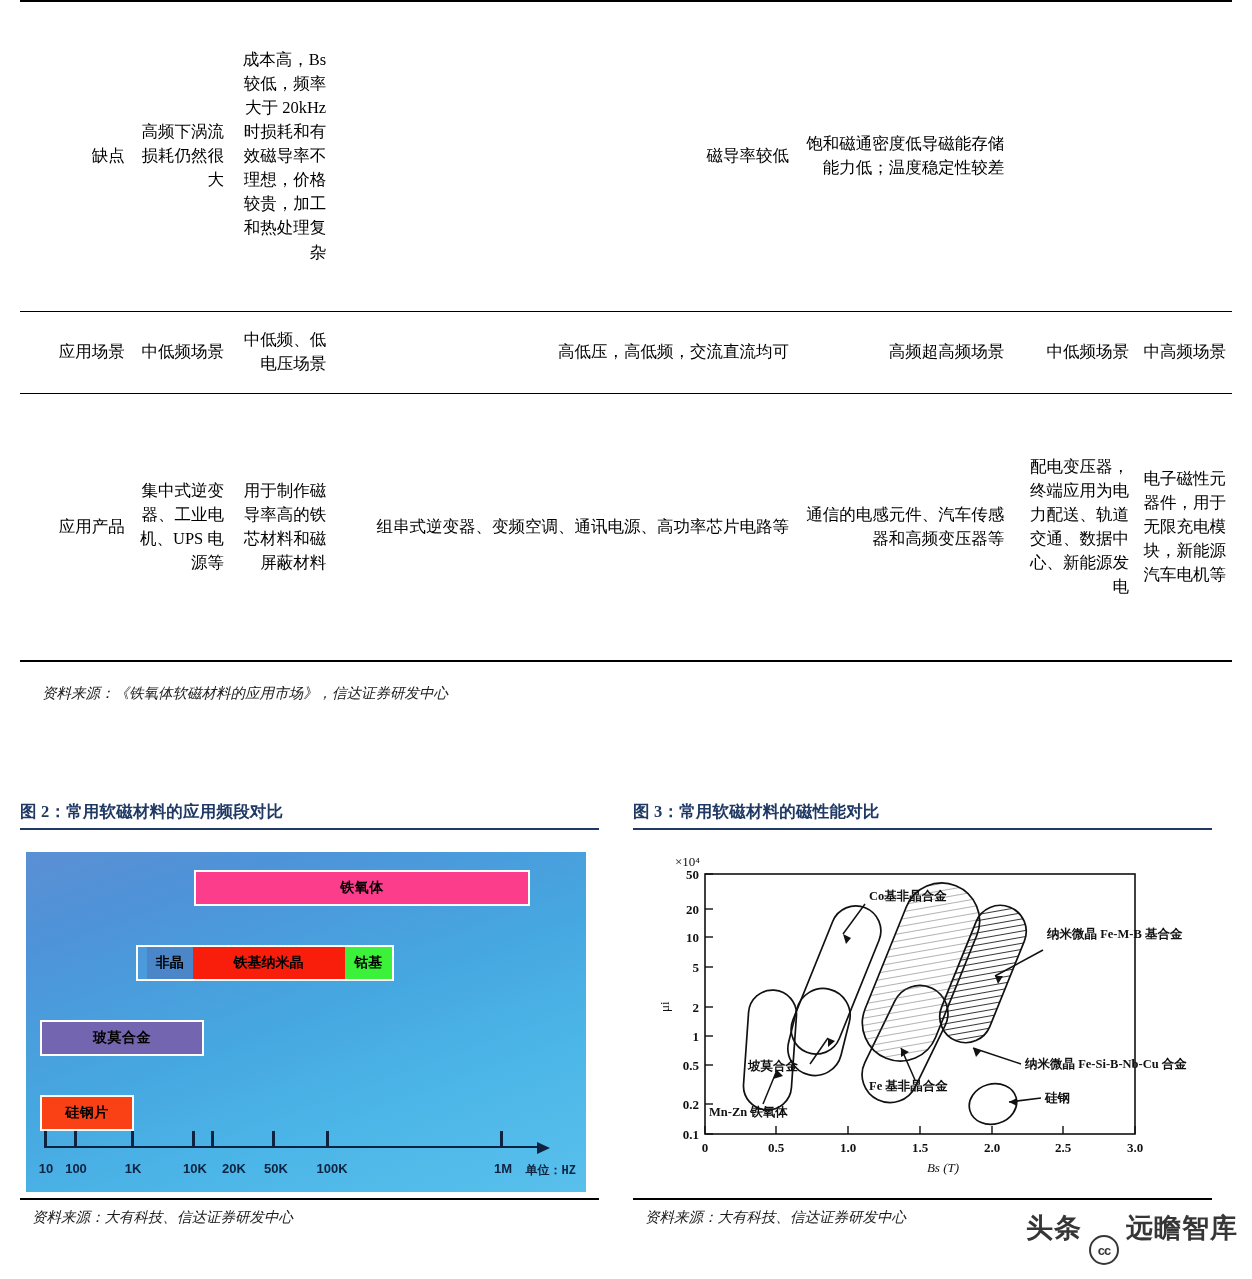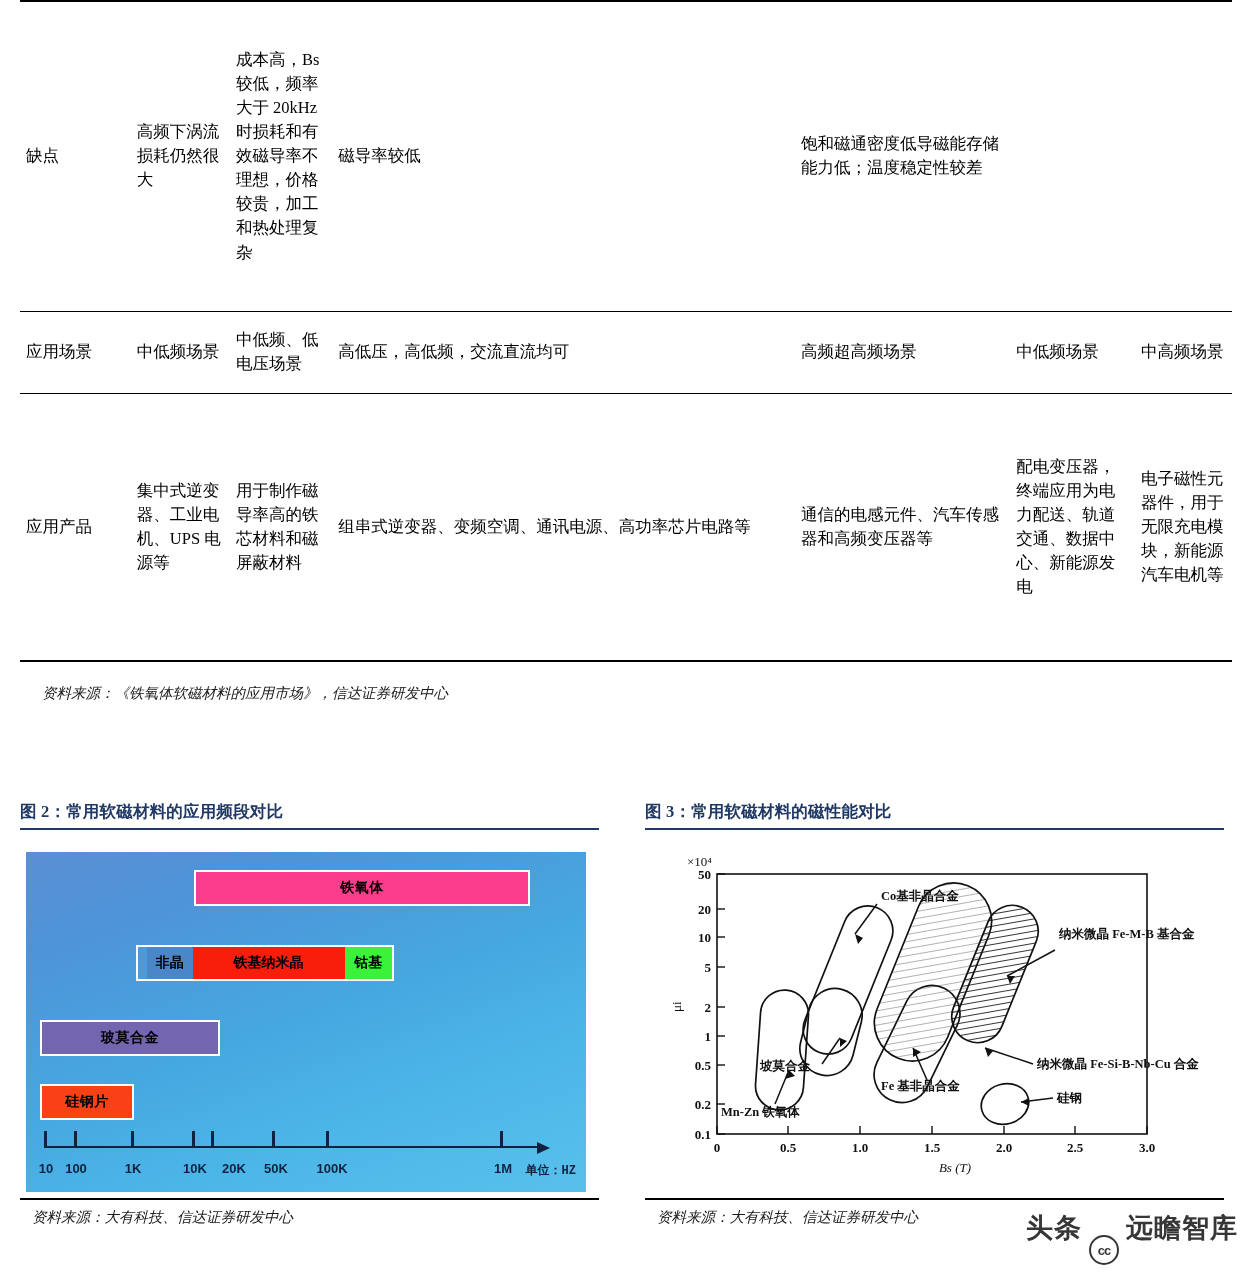--- a/index.html
+++ b/index.html
@@ -15,21 +15,21 @@
   .tbl-wrap { width: 1252px; padding: 0 20px; }
   table.matrix {
     width: 1212px;
     border-collapse: collapse;
     table-layout: fixed;
     font-size: 16.5px;
     color: #000;
   }
   table.matrix td {
     vertical-align: middle;
-    text-align: left;
+    text-align: right;
     padding: 4px 6px;
     line-height: 1.46;
     border: none;
   }
   tr.row-top td { border-top: 2.2px solid #000; }
   tr.row-mid td { border-top: 1.1px solid #000; }
   tr.row-last td { border-top: 1.1px solid #000; border-bottom: 2.2px solid #000; }
 
   .c0 { width: 103px; }
   .c1 { width: 92px; }
@@ -47,21 +47,21 @@
     font-style: italic;
     color: #1a1a1a;
     padding: 9px 0 0 22px;
     font-family: "Liberation Serif", serif;
   }
   .src-table { padding-top: 22px; }
 
   
   .figs {
     display: flex;
-    gap: 46px;
+    gap: 34px;
     padding: 0 20px;
     margin-top: 98px;
   }
   .fig { width: 579px; }
   .fig-title {
     font-size: 16.5px;
     font-weight: bold;
     color: #1F3864;
     padding-bottom: 5px;
     letter-spacing: .2px;
@@ -234,25 +234,25 @@
             <span>非晶</span>
           </div>
           <div class="seg" style="width:160px; background:#F91E0B;">
             <span>铁基纳米晶</span>
           </div>
           <div class="seg" style="width:50px; background:#3CF13A;">
             <span>钴基</span>
           </div>
         </div>
 
-        <div class="fbar" style="left:14px; top:168px; width:180px; height:36px; background:#7465B0;">
+        <div class="fbar" style="left:14px; top:168px; width:164px; height:36px; background:#7465B0;">
           <span>玻莫合金</span>
         </div>
 
-        <div class="fbar" style="left:14px; top:232px; width:94px; height:36px; background:#FA4115;">
+        <div class="fbar" style="left:14px; top:243px; width:94px; height:36px; background:#FA4115;">
           <span>硅钢片</span>
         </div>
 
         <div class="axis-line"></div>
         <div class="axis-arrow"></div>
 
         <div class="tick" style="left:18px;"></div>
         <div class="tick" style="left:48px;"></div>
         <div class="tick" style="left:105px;"></div>
         <div class="tick" style="left:166px;"></div>

